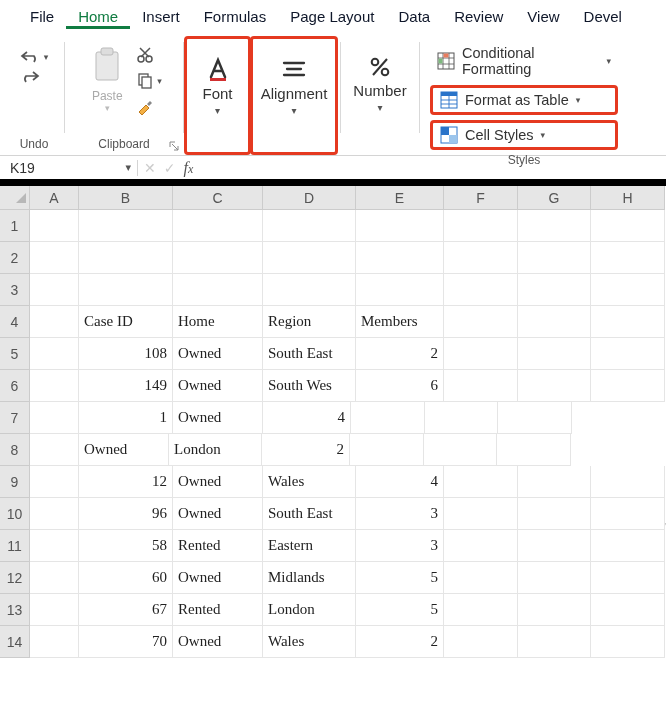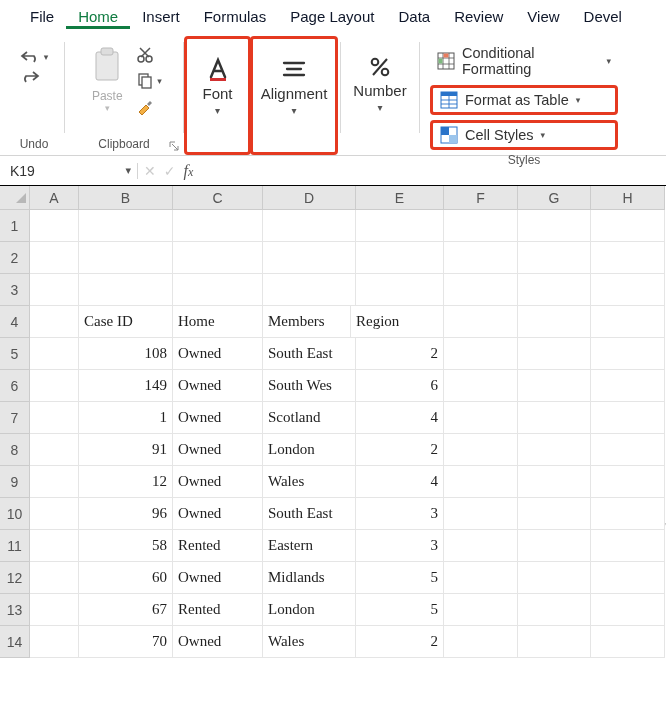--- a/index.html
+++ b/index.html
@@ -117,21 +117,21 @@
   .styles-body .srow {
     display:flex; align-items:center; gap:7px;
     padding: 3px 7px;
     font-size: 14.5px;
   }
   .styles-body .srow svg { flex:none; }
   .styles-group-label { width:100%; text-align:center; }
   
   .formula-row {
     display:flex; align-items:center; height:30px;
-    border-bottom: 1px solid #000000;
+    border-bottom: 7px solid #000000;
     background:#fff;
   }
   .name-box {
     display:flex; align-items:center; justify-content: space-between;
     border-right: 1px solid #d4d4d4;
     padding: 0 6px 0 10px; width: 138px; font-size:14px;
   }
   .name-box .nb-chev { font-size:11px; color:#555;}
   .fx-btns { display:flex; align-items:center; padding:0 6px; gap:8px; color:#888;}
   .fx-btns .fx { color:#555; font-style: italic; font-family: 'Times New Roman', serif; font-size:16px;}
@@ -424,22 +424,22 @@
           <div class="cell" style="width: 93px;"></div>
           <div class="cell" style="width: 88px;"></div>
           <div class="cell" style="width: 74px;"></div>
           <div class="cell" style="width: 73px;"></div>
           <div class="cell" style="width: 74px;"></div>
         </div>
         <div class="cell-row">
           <div class="cell" style="width: 49px;"></div>
           <div class="cell left" style="width: 94px;">Case ID</div>
           <div class="cell left" style="width: 90px;">Home</div>
+          <div class="cell left" style="width: 93px;">Region</div>
           <div class="cell left" style="width: 88px;">Members</div>
-          <div class="cell left" style="width: 93px;">Region</div>
           <div class="cell" style="width: 74px;"></div>
           <div class="cell" style="width: 73px;"></div>
           <div class="cell" style="width: 74px;"></div>
         </div>
         <div class="cell-row">
           <div class="cell" style="width: 49px;"></div>
           <div class="cell right" style="width: 94px;">108</div>
           <div class="cell left" style="width: 90px;">Owned</div>
           <div class="cell left" style="width: 93px;">South East</div>
           <div class="cell right" style="width: 88px;">2</div>
@@ -454,29 +454,27 @@
           <div class="cell left" style="width: 93px;">South Wes</div>
           <div class="cell right" style="width: 88px;">6</div>
           <div class="cell" style="width: 74px;"></div>
           <div class="cell" style="width: 73px;"></div>
           <div class="cell" style="width: 74px;"></div>
         </div>
         <div class="cell-row">
           <div class="cell" style="width: 49px;"></div>
           <div class="cell right" style="width: 94px;">1</div>
           <div class="cell left" style="width: 90px;">Owned</div>
-          <div class="cell left" style="width: 93px;">Scotland</div>
           <div class="cell right" style="width: 88px;">4</div>
           <div class="cell" style="width: 74px;"></div>
           <div class="cell" style="width: 73px;"></div>
           <div class="cell" style="width: 74px;"></div>
         </div>
         <div class="cell-row">
           <div class="cell" style="width: 49px;"></div>
-          <div class="cell right" style="width: 94px;">91</div>
           <div class="cell left" style="width: 90px;">Owned</div>
           <div class="cell left" style="width: 93px;">London</div>
           <div class="cell right" style="width: 88px;">2</div>
           <div class="cell" style="width: 74px;"></div>
           <div class="cell" style="width: 73px;"></div>
           <div class="cell" style="width: 74px;"></div>
         </div>
         <div class="cell-row">
           <div class="cell" style="width: 49px;"></div>
           <div class="cell right" style="width: 94px;">12</div>

